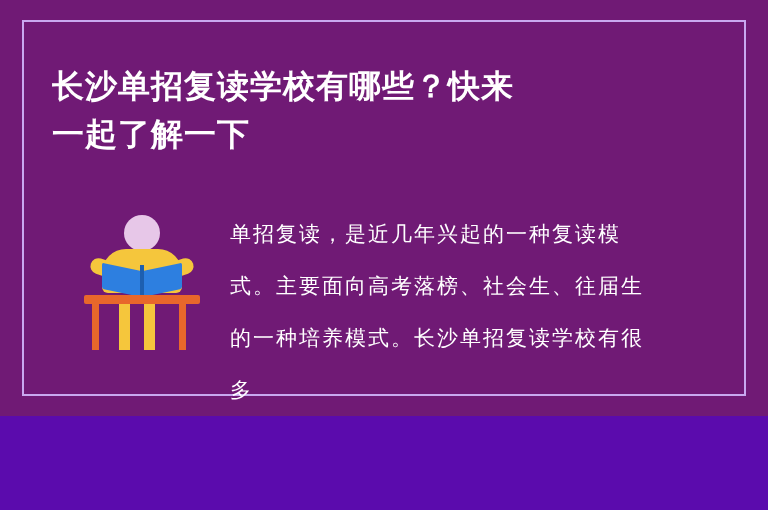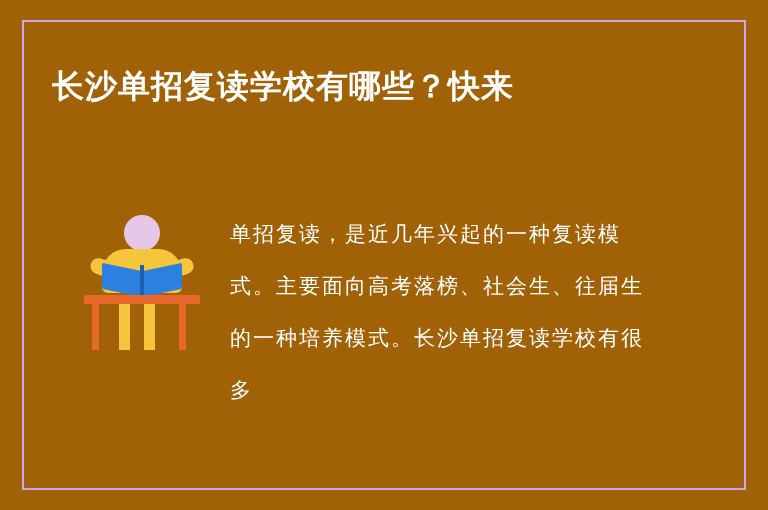--- a/index.html
+++ b/index.html
@@ -9,22 +9,22 @@
   body {
     width: 768px;
     height: 510px;
     background: #5B0BAD;
     font-family: "DejaVu Sans", sans-serif;
     overflow: hidden;
   }
   .poster {
     position: relative;
     width: 768px;
-    height: 510px;
-    background: #a16207;
+    height: 416px;
+    background: #701a75;
     box-sizing: border-box;
   }
   .frame {
     position: absolute;
     left: 22px;
     top: 20px;
     right: 22px;
     bottom: 20px;
     border: 2px solid #C9A8F0;
     box-sizing: border-box;
@@ -159,20 +159,21 @@
 </style>
 </head>
 <body>
 
 <div class="poster">
 
   <div class="frame"></div>
 
   <div class="title">
     <span>长沙单招复读学校有哪些？快来</span>
+    <span class="line2">一起了解一下</span>
   </div>
 
   <div class="illus">
     <div class="head"></div>
     <div class="arm-l"></div>
     <div class="arm-r"></div>
     <div class="body"></div>
     <div class="book-l"></div>
     <div class="book-r"></div>
     <div class="book-spine"></div>

